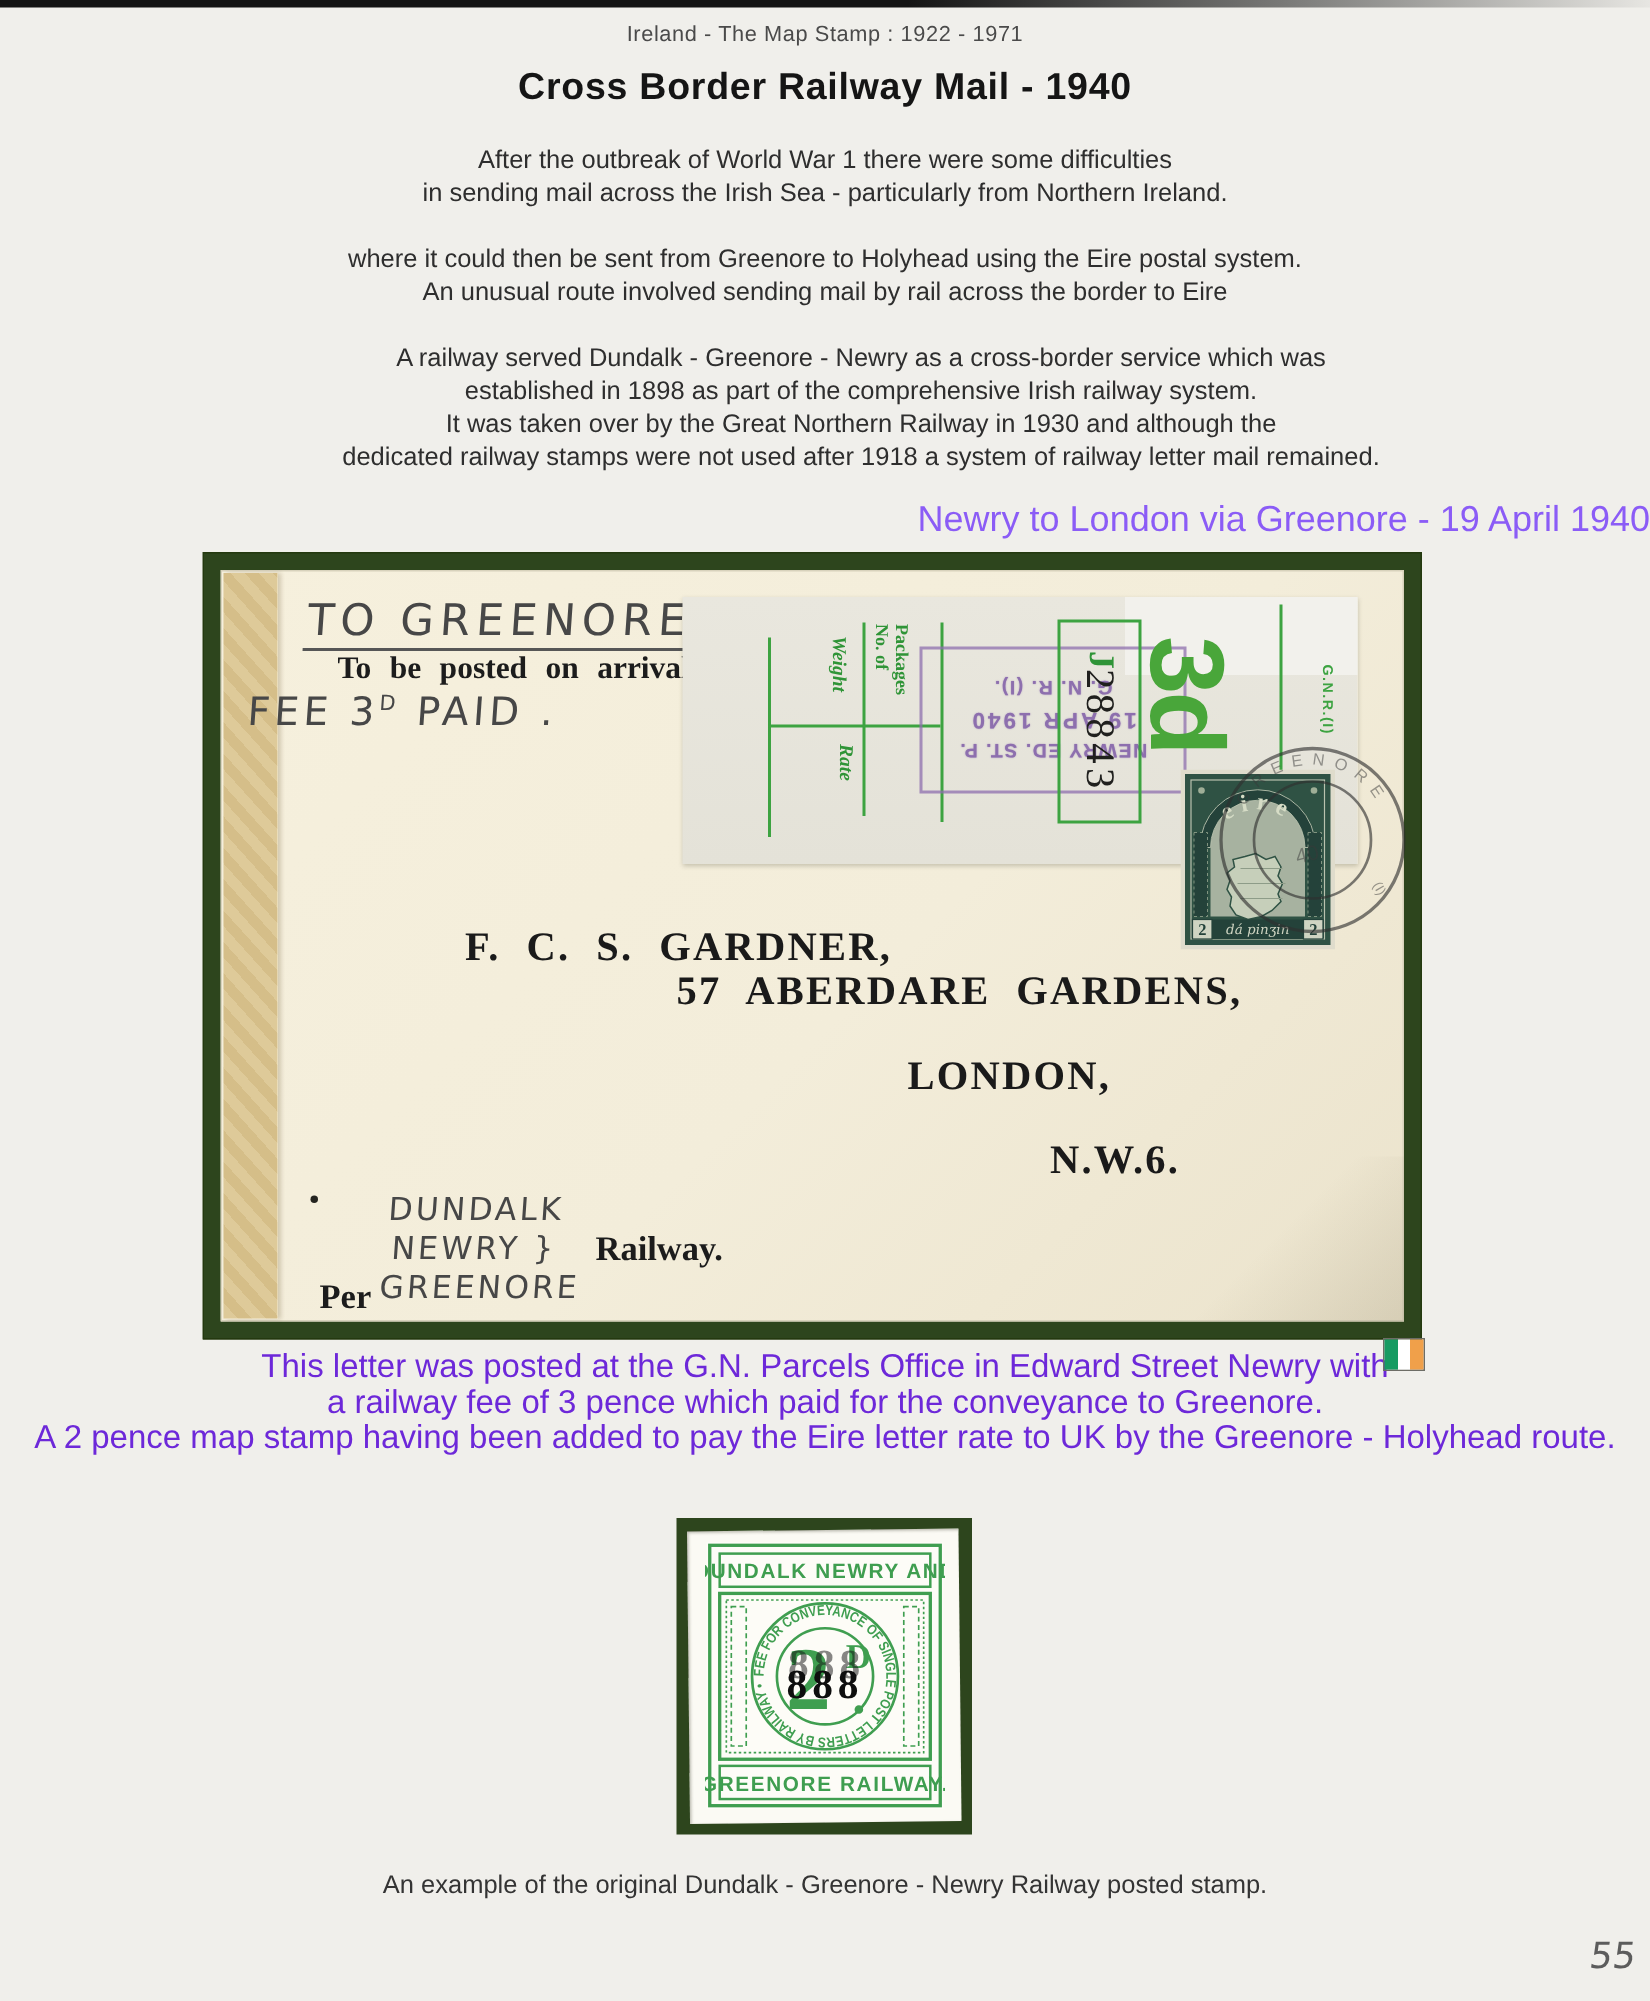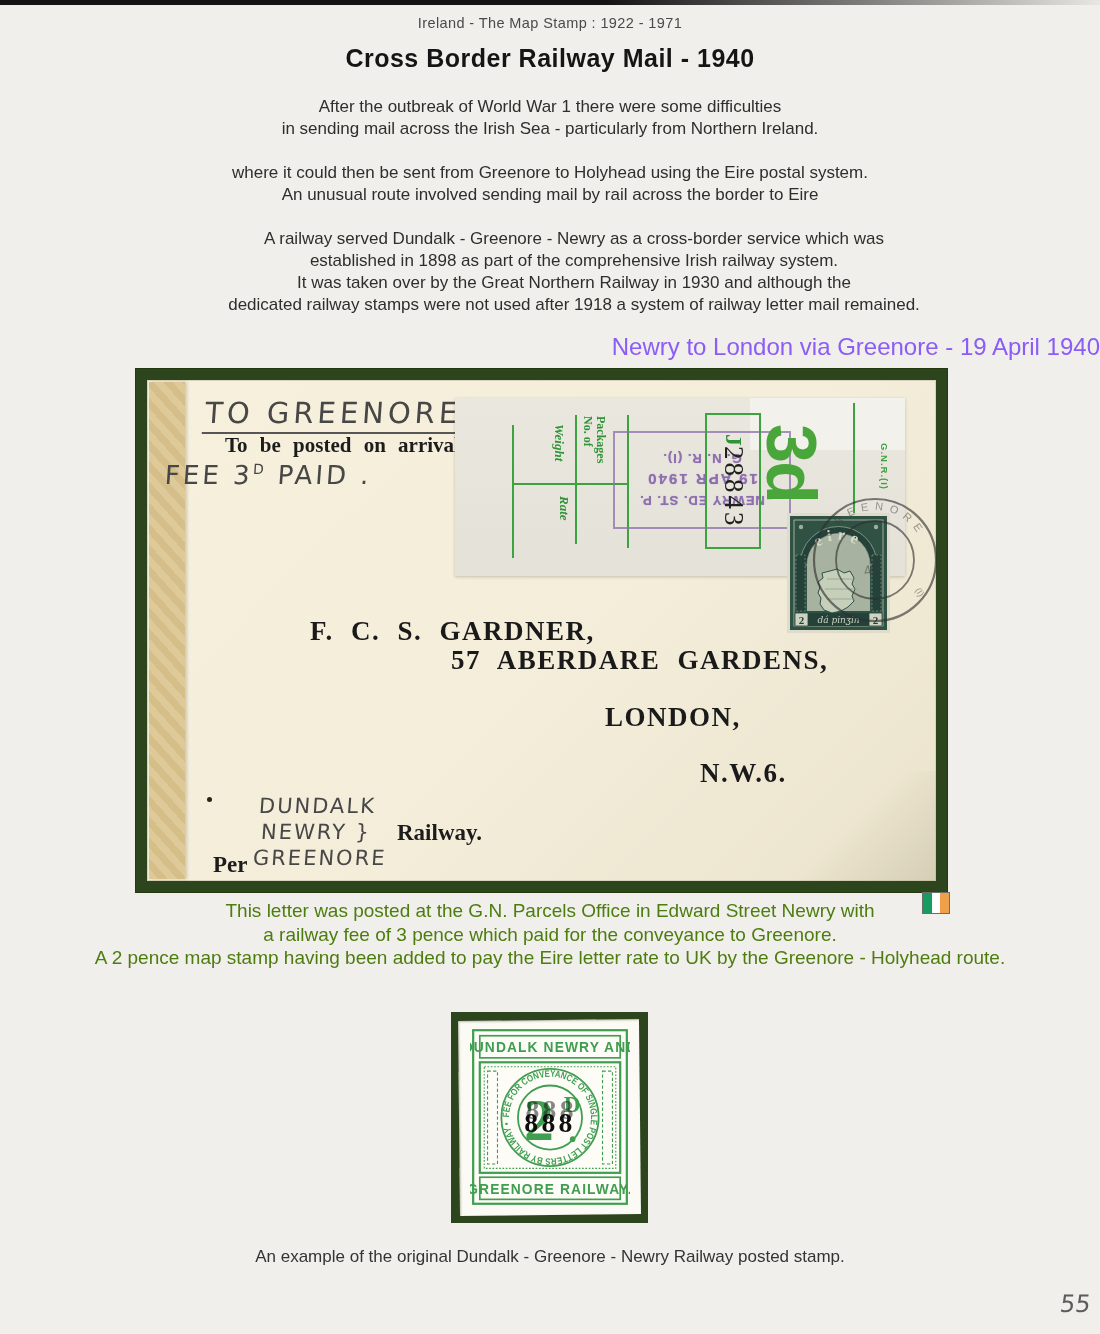--- a/index.html
+++ b/index.html
@@ -83,21 +83,21 @@
   .route-print { position:absolute; font-family:"Liberation Serif", serif; font-weight:bold;
     font-size:23px; color:#1c1c1c; }
   .route-per { left:66px; top:440px;margin-top:32px; } .route-railway { left:235px; top:440px;margin-left:15px; }
   .route-hand { position:absolute; font-size:21px; letter-spacing:2px; }
   .route-top { left:112px; top:414px; } .route-mid { left:114px; top:440px; }
   .route-bot { left:106px; top:466px; }
   .speck { position:absolute; left:60px; top:417px; width:5px; height:5px;
     background:#24241f; border-radius:50%; }
 
   
-  .caption-1 { top:899px; font-size:19px; line-height:23.5px; color:#4d7c0f; }
+  .caption-1 { top:899px; font-size:22px; line-height:23.5px; color:#6d28d9; }
   .flag { position:absolute; left:922px; top:892px; width:28px; height:22px;
     border:1px solid #6d6d66; display:flex; }
   .flag div { flex:1; }
 
   
   .stamp-mat { position:absolute; left:451px; top:1012px; width:197px; height:211px;
     background:#2d451d; }
   .stamp-paper { position:absolute; left:8px; top:8px; width:181px; height:195px;
     background:#fbfaf4; transform:rotate(-.6deg); box-shadow:1px 1px 2px rgba(40,40,20,.3) inset; }
   .stamp-svg { position:absolute; left:19px; top:16px; }

